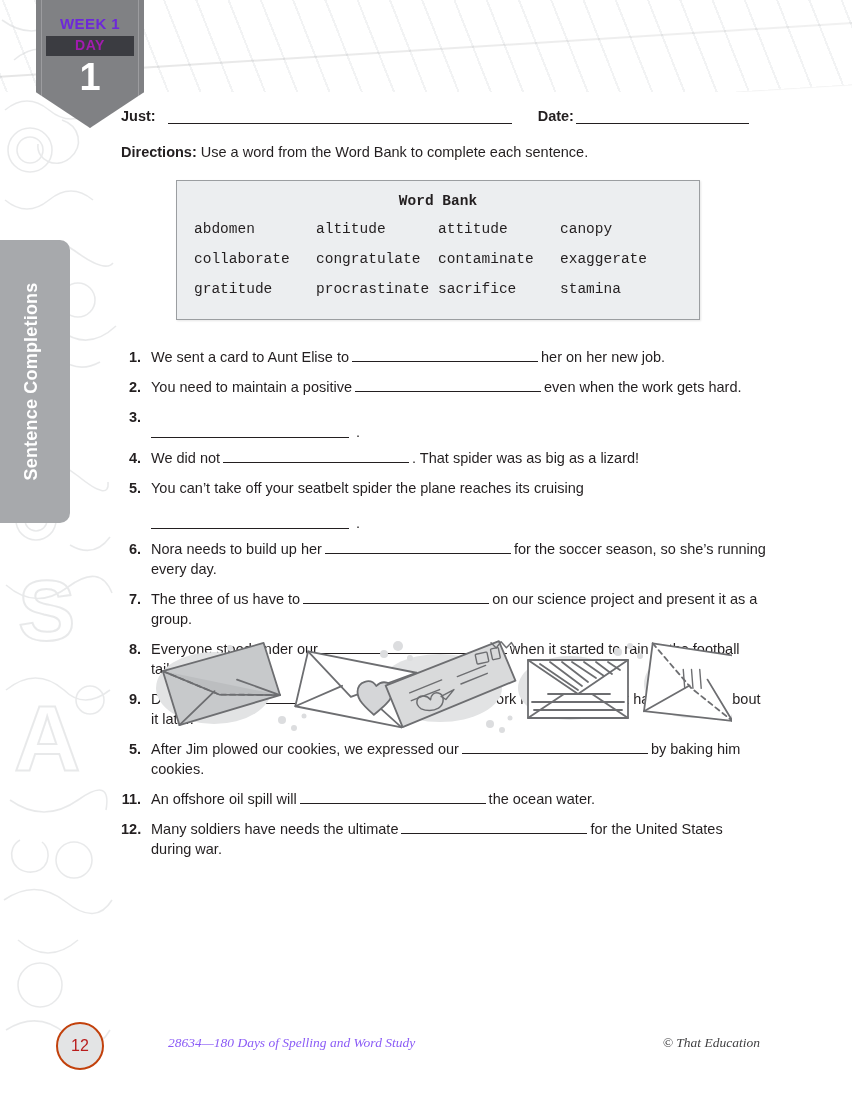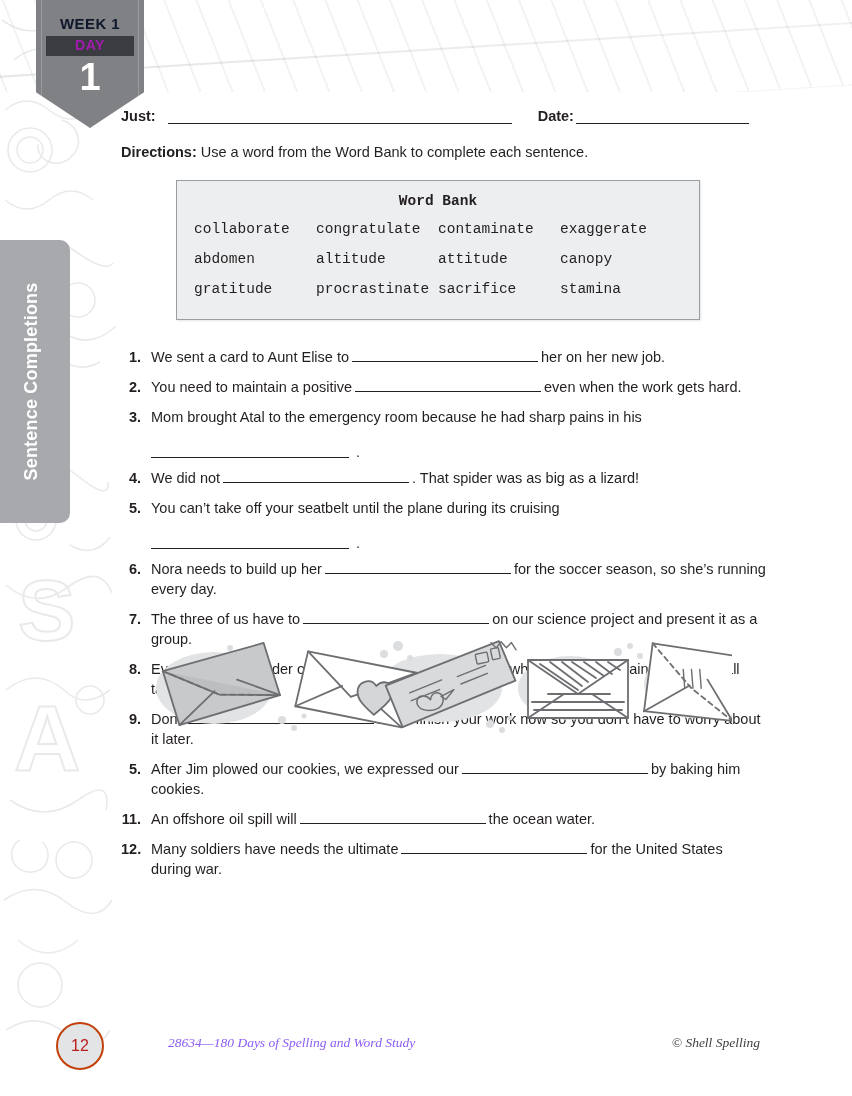--- a/index.html
+++ b/index.html
@@ -71,21 +71,21 @@
     content: "";
     position: absolute;
     left: 5px; right: 5px; top: 0; bottom: 0;
     border-left: 1px solid rgba(255,255,255,0.22);
     border-right: 1px solid rgba(255,255,255,0.22);
   }
   #week-label {
     position: absolute;
     top: 15px; left: 0; width: 108px;
     text-align: center;
-    color: #0f172a;
+    color: #6d28d9;
     font-size: 15px;
     font-weight: bold;
     letter-spacing: 0.4px;
   }
   #day-bar {
     position: absolute;
     top: 36px; left: 10px;
     width: 88px; height: 20px;
     background: #3b3c41;
   }
@@ -348,30 +348,30 @@
 
 <div id="directions">
   <b>Directions:</b>
   <span>Use a word from the Word Bank to complete each sentence.</span>
 </div>
 
 <div id="word-bank">
   <div id="word-bank-title">Word Bank</div>
   <div id="word-bank-grid">
       <div class="wb-row">
+        <div class="wb-cell">abdomen</div>
+        <div class="wb-cell">altitude</div>
+        <div class="wb-cell">attitude</div>
+        <div class="wb-cell">canopy</div>
+      </div>
+      <div class="wb-row">
         <div class="wb-cell">collaborate</div>
         <div class="wb-cell">congratulate</div>
         <div class="wb-cell">contaminate</div>
         <div class="wb-cell">exaggerate</div>
-      </div>
-      <div class="wb-row">
-        <div class="wb-cell">abdomen</div>
-        <div class="wb-cell">altitude</div>
-        <div class="wb-cell">attitude</div>
-        <div class="wb-cell">canopy</div>
       </div>
       <div class="wb-row">
         <div class="wb-cell">gratitude</div>
         <div class="wb-cell">procrastinate</div>
         <div class="wb-cell">sacrifice</div>
         <div class="wb-cell">stamina</div>
       </div>
     </div>
 </div>
 
@@ -379,32 +379,32 @@
     <div class="item">
       <div class="item-num">1.</div>
       <div class="item-body"><span>We sent a card to Aunt Elise to</span><span class="blank blank-lg"></span><span>her on her new job.</span></div>
     </div>
     <div class="item">
       <div class="item-num">2.</div>
       <div class="item-body"><span>You need to maintain a positive</span><span class="blank blank-lg"></span><span>even when the work gets hard.</span></div>
     </div>
     <div class="item">
       <div class="item-num">3.</div>
-      <div class="item-body"><span>Mom brought Atal to the emergency room because he had sharp pains in his</span><div class="hang-wrap">
+      <div class="item-body"><div class="hang-wrap">
           <span class="blank-hang"></span>
           <span class="hang-period">.</span>
         </div></div>
     </div>
     <div class="item">
       <div class="item-num">4.</div>
       <div class="item-body"><span>We did not</span><span class="blank blank-lg"></span><span>.  That spider was as big as a lizard!</span></div>
     </div>
     <div class="item">
       <div class="item-num">5.</div>
-      <div class="item-body"><span>You can’t take off your seatbelt until the plane during its cruising</span><div class="hang-wrap">
+      <div class="item-body"><span>You can’t take off your seatbelt spider the plane reaches its cruising</span><div class="hang-wrap">
           <span class="blank-hang"></span>
           <span class="hang-period">.</span>
         </div></div>
     </div>
     <div class="item">
       <div class="item-num">6.</div>
       <div class="item-body"><span>Nora needs to build up her</span><span class="blank blank-lg"></span><span>for the soccer season, so she’s running every day.</span></div>
     </div>
     <div class="item">
       <div class="item-num">7.</div>
@@ -496,13 +496,13 @@
       <circle cx="466" cy="20" r="4" fill="#dcdddf" stroke="none"></circle>
       <circle cx="478" cy="14" r="3" fill="#dcdddf" stroke="none"></circle>
       <circle cx="488" cy="24" r="3" fill="#dcdddf" stroke="none"></circle>
       <circle cx="78" cy="16" r="3" fill="#dcdddf" stroke="none"></circle>
     </g>
   </svg>
 </div>
 
 <div id="page-badge">12</div>
 <div id="footer-left">28634—180 Days of Spelling and Word Study</div>
-<div id="footer-right">© Shell Spelling</div>
+<div id="footer-right">© That Education</div>
 
 </body></html>

